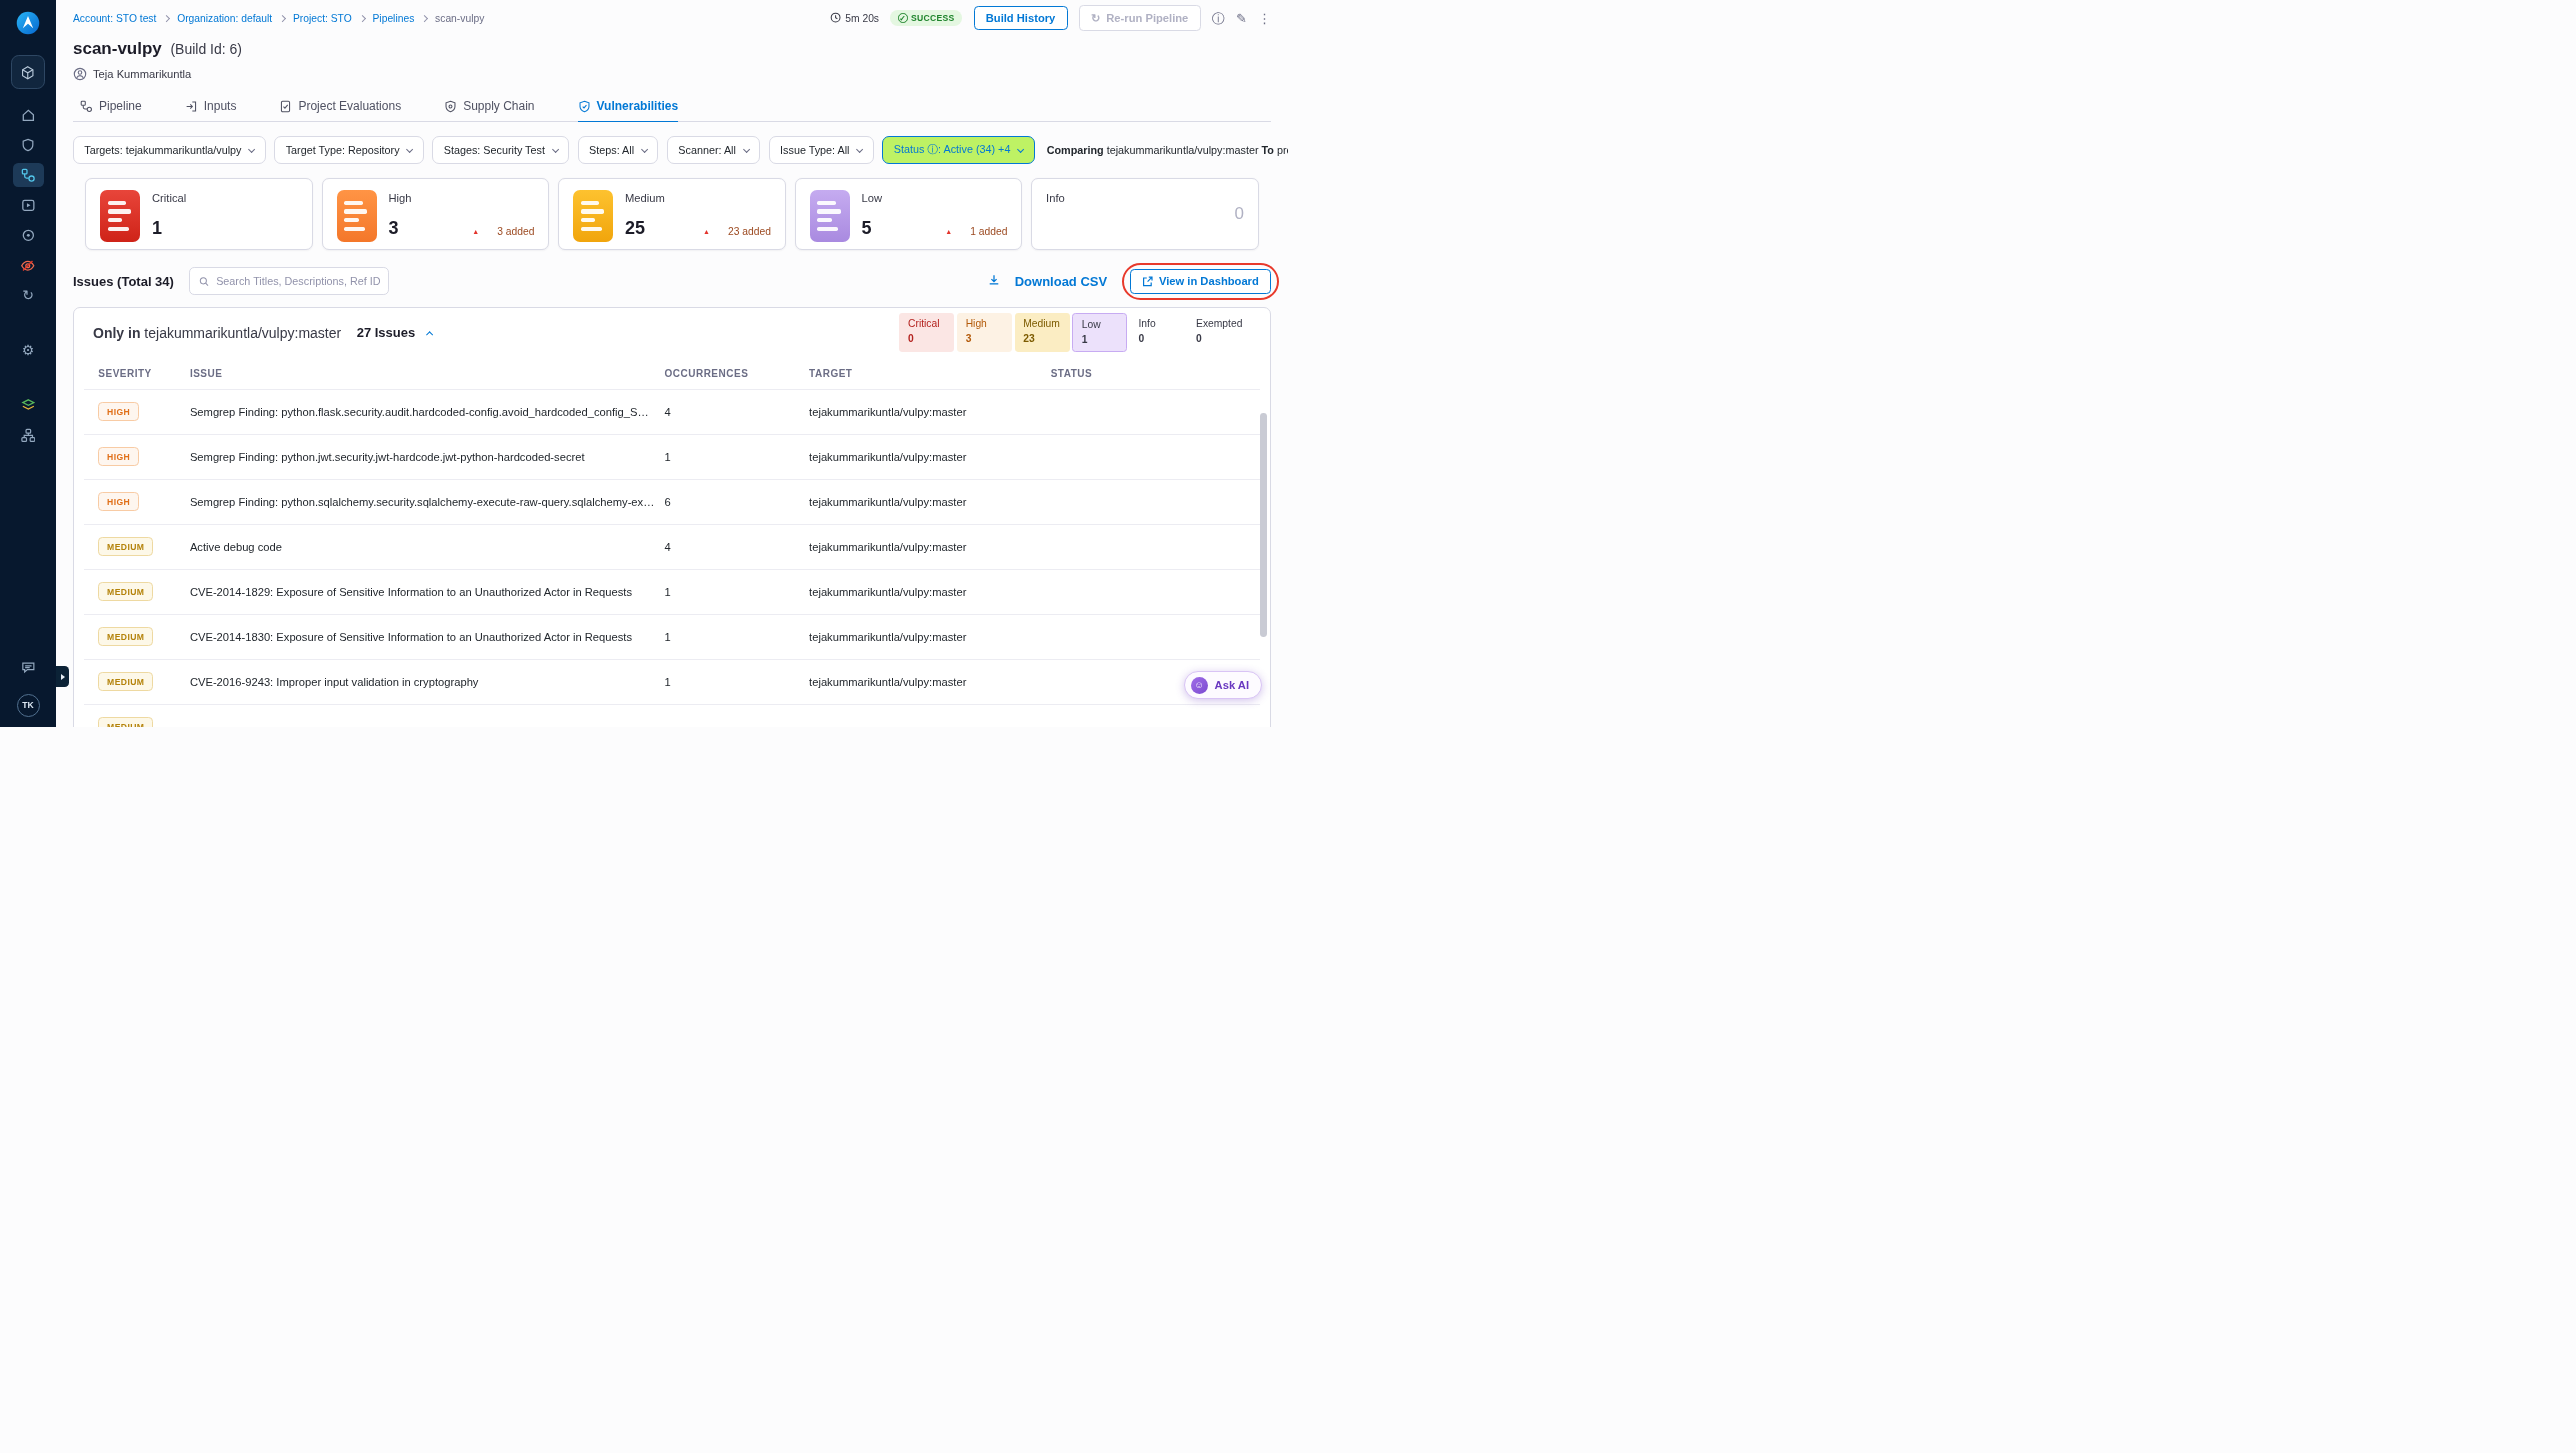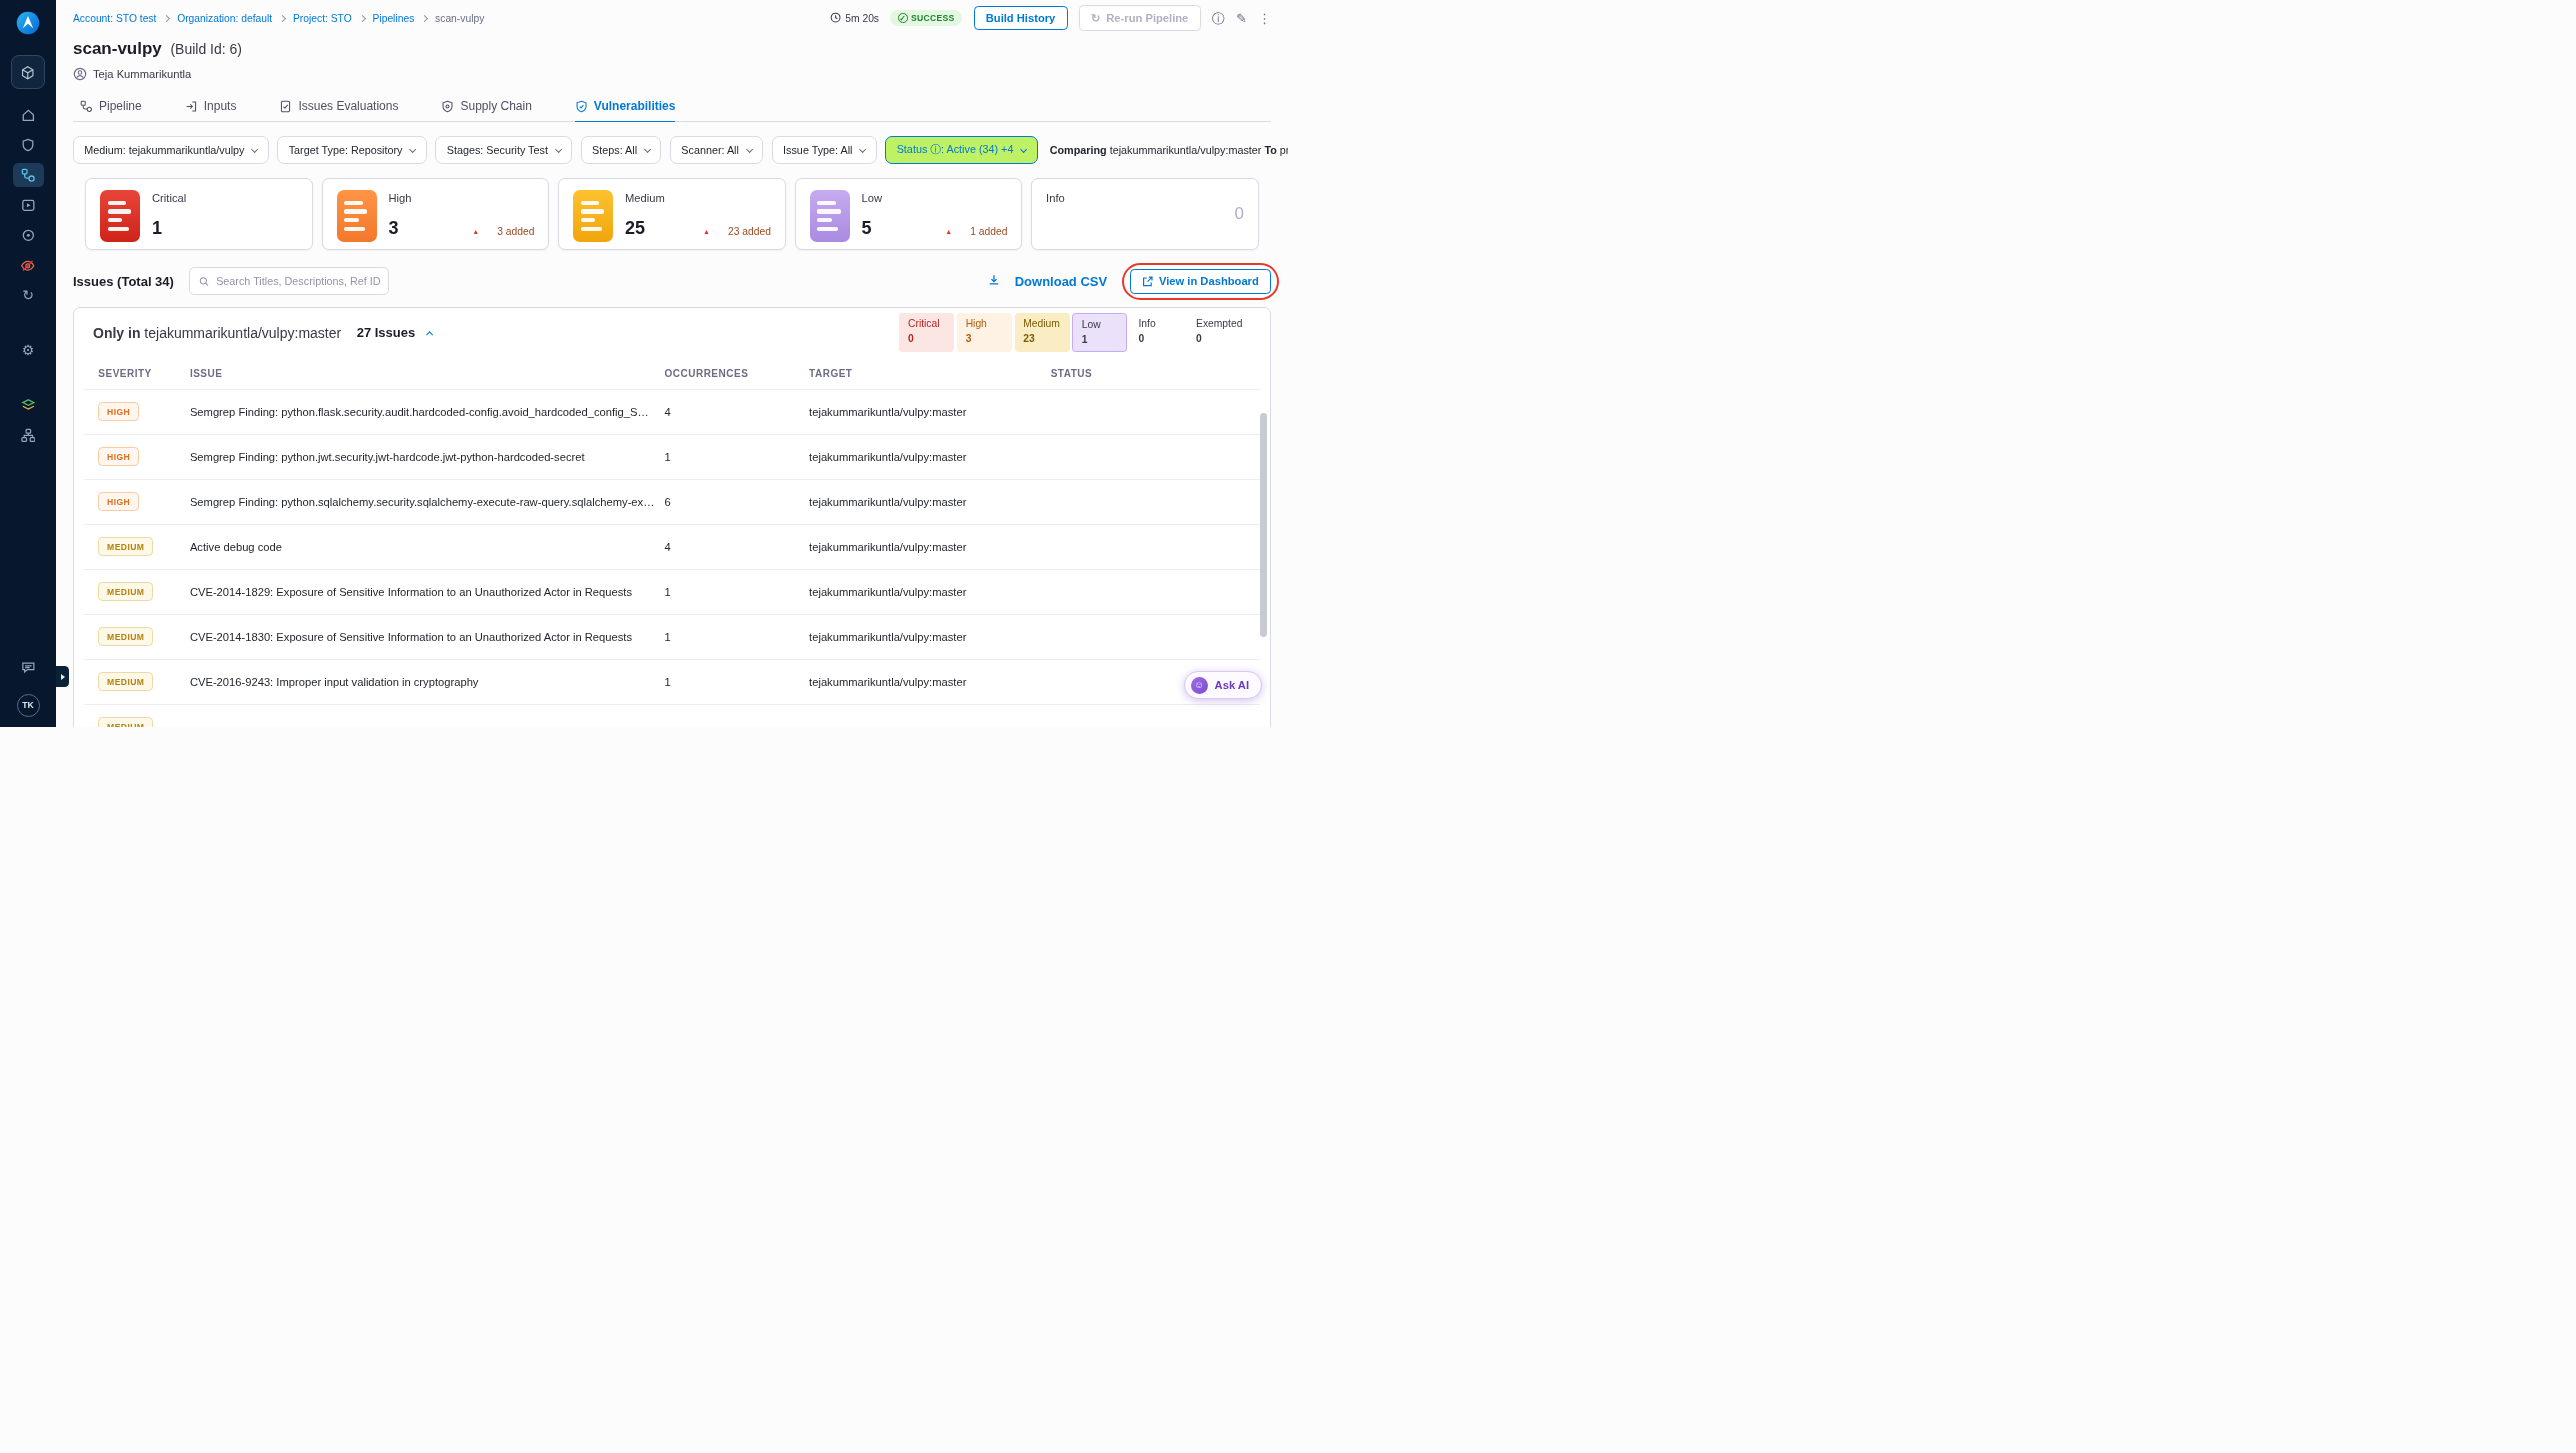--- a/index.html
+++ b/index.html
@@ -287,41 +287,41 @@
             <path d="M9 2.5 h4 v11 h-4"></path>
             <path d="M2 8 h7 M6.5 5.5 L9 8 L6.5 10.5"></path>
           </svg>
         <span>Inputs</span>
       </div>
       <div class="tab">
         <svg width="13" height="13" viewBox="0 0 16 16" fill="none" stroke="currentColor" stroke-width="1.3">
             <rect x="3" y="1.5" width="10" height="13" rx="1.5"></rect>
             <path d="M5.5 8.2 L7.3 10 L10.7 6"></path>
           </svg>
-        <span>Issues Evaluations</span>
+        <span>Project Evaluations</span>
       </div>
       <div class="tab">
         <svg width="13" height="13" viewBox="0 0 16 16" fill="none" stroke="currentColor" stroke-width="1.3">
             <path d="M8 1.5 L13.5 3.5 V8 C13.5 11 11.2 13.3 8 14.5 C4.8 13.3 2.5 11 2.5 8 V3.5 Z"></path>
             <circle cx="8" cy="8" r="1.8"></circle>
           </svg>
         <span>Supply Chain</span>
       </div>
       <div class="tab active">
         <svg width="13" height="13" viewBox="0 0 16 16" fill="none" stroke="currentColor" stroke-width="1.3">
             <path d="M8 1.5 L13.5 3.5 V8 C13.5 11 11.2 13.3 8 14.5 C4.8 13.3 2.5 11 2.5 8 V3.5 Z"></path>
             <path d="M5.8 8.2 L7.4 9.8 L10.4 6.4"></path>
           </svg>
         <span>Vulnerabilities</span>
       </div>
     </div>
 
     <div class="filters">
       <div class="pill">
-        <span>Medium: tejakummarikuntla/vulpy</span>
+        <span>Targets: tejakummarikuntla/vulpy</span>
         <span class="pc">
             <span class="chev down"></span>
           </span>
       </div>
       <div class="pill">
         <span>Target Type: Repository</span>
         <span class="pc">
             <span class="chev down"></span>
           </span>
       </div>

